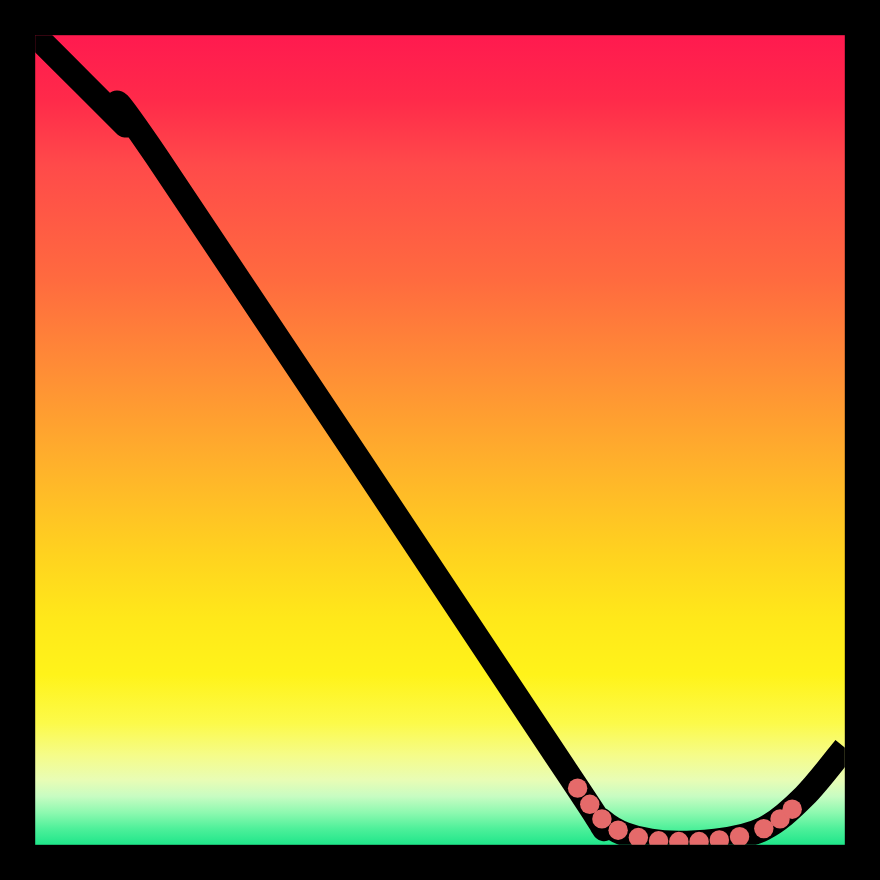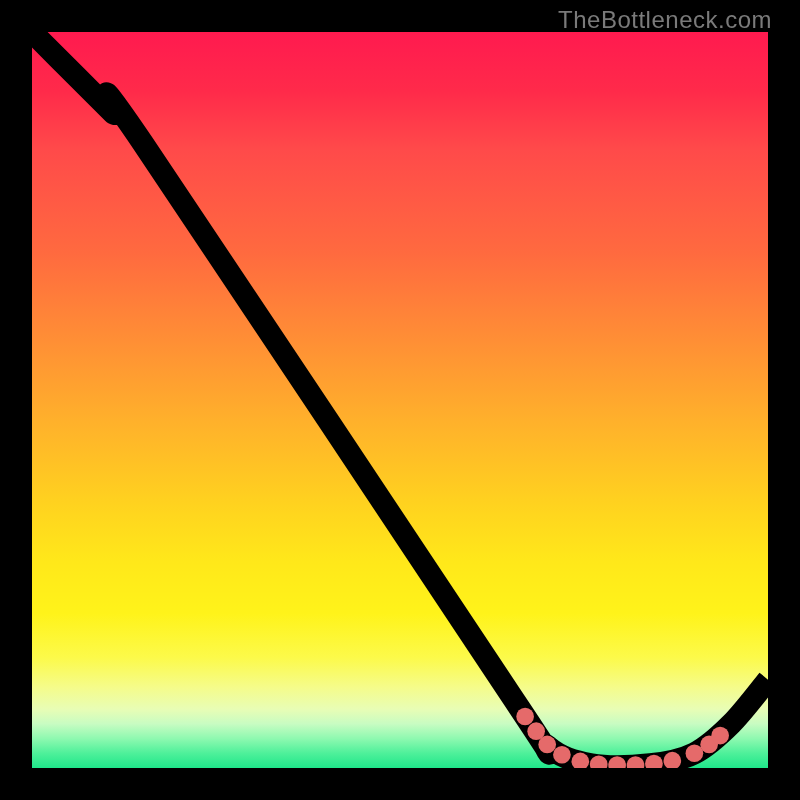--- a/index.html
+++ b/index.html
@@ -84,14 +84,13 @@
           <circle cx="79.5" cy="99.6" r="1.2" class="marker"></circle>
           <circle cx="82" cy="99.6" r="1.2" class="marker"></circle>
           <circle cx="84.5" cy="99.4" r="1.2" class="marker"></circle>
           <circle cx="87" cy="99" r="1.2" class="marker"></circle>
           <circle cx="90" cy="98" r="1.2" class="marker"></circle>
           <circle cx="92" cy="96.8" r="1.2" class="marker"></circle>
           <circle cx="93.5" cy="95.6" r="1.2" class="marker"></circle>
         </g>
     </svg>
   </div>
-  <div class="attribution">TheBottleneck.com</div>
 </div>
 
 </body></html>

